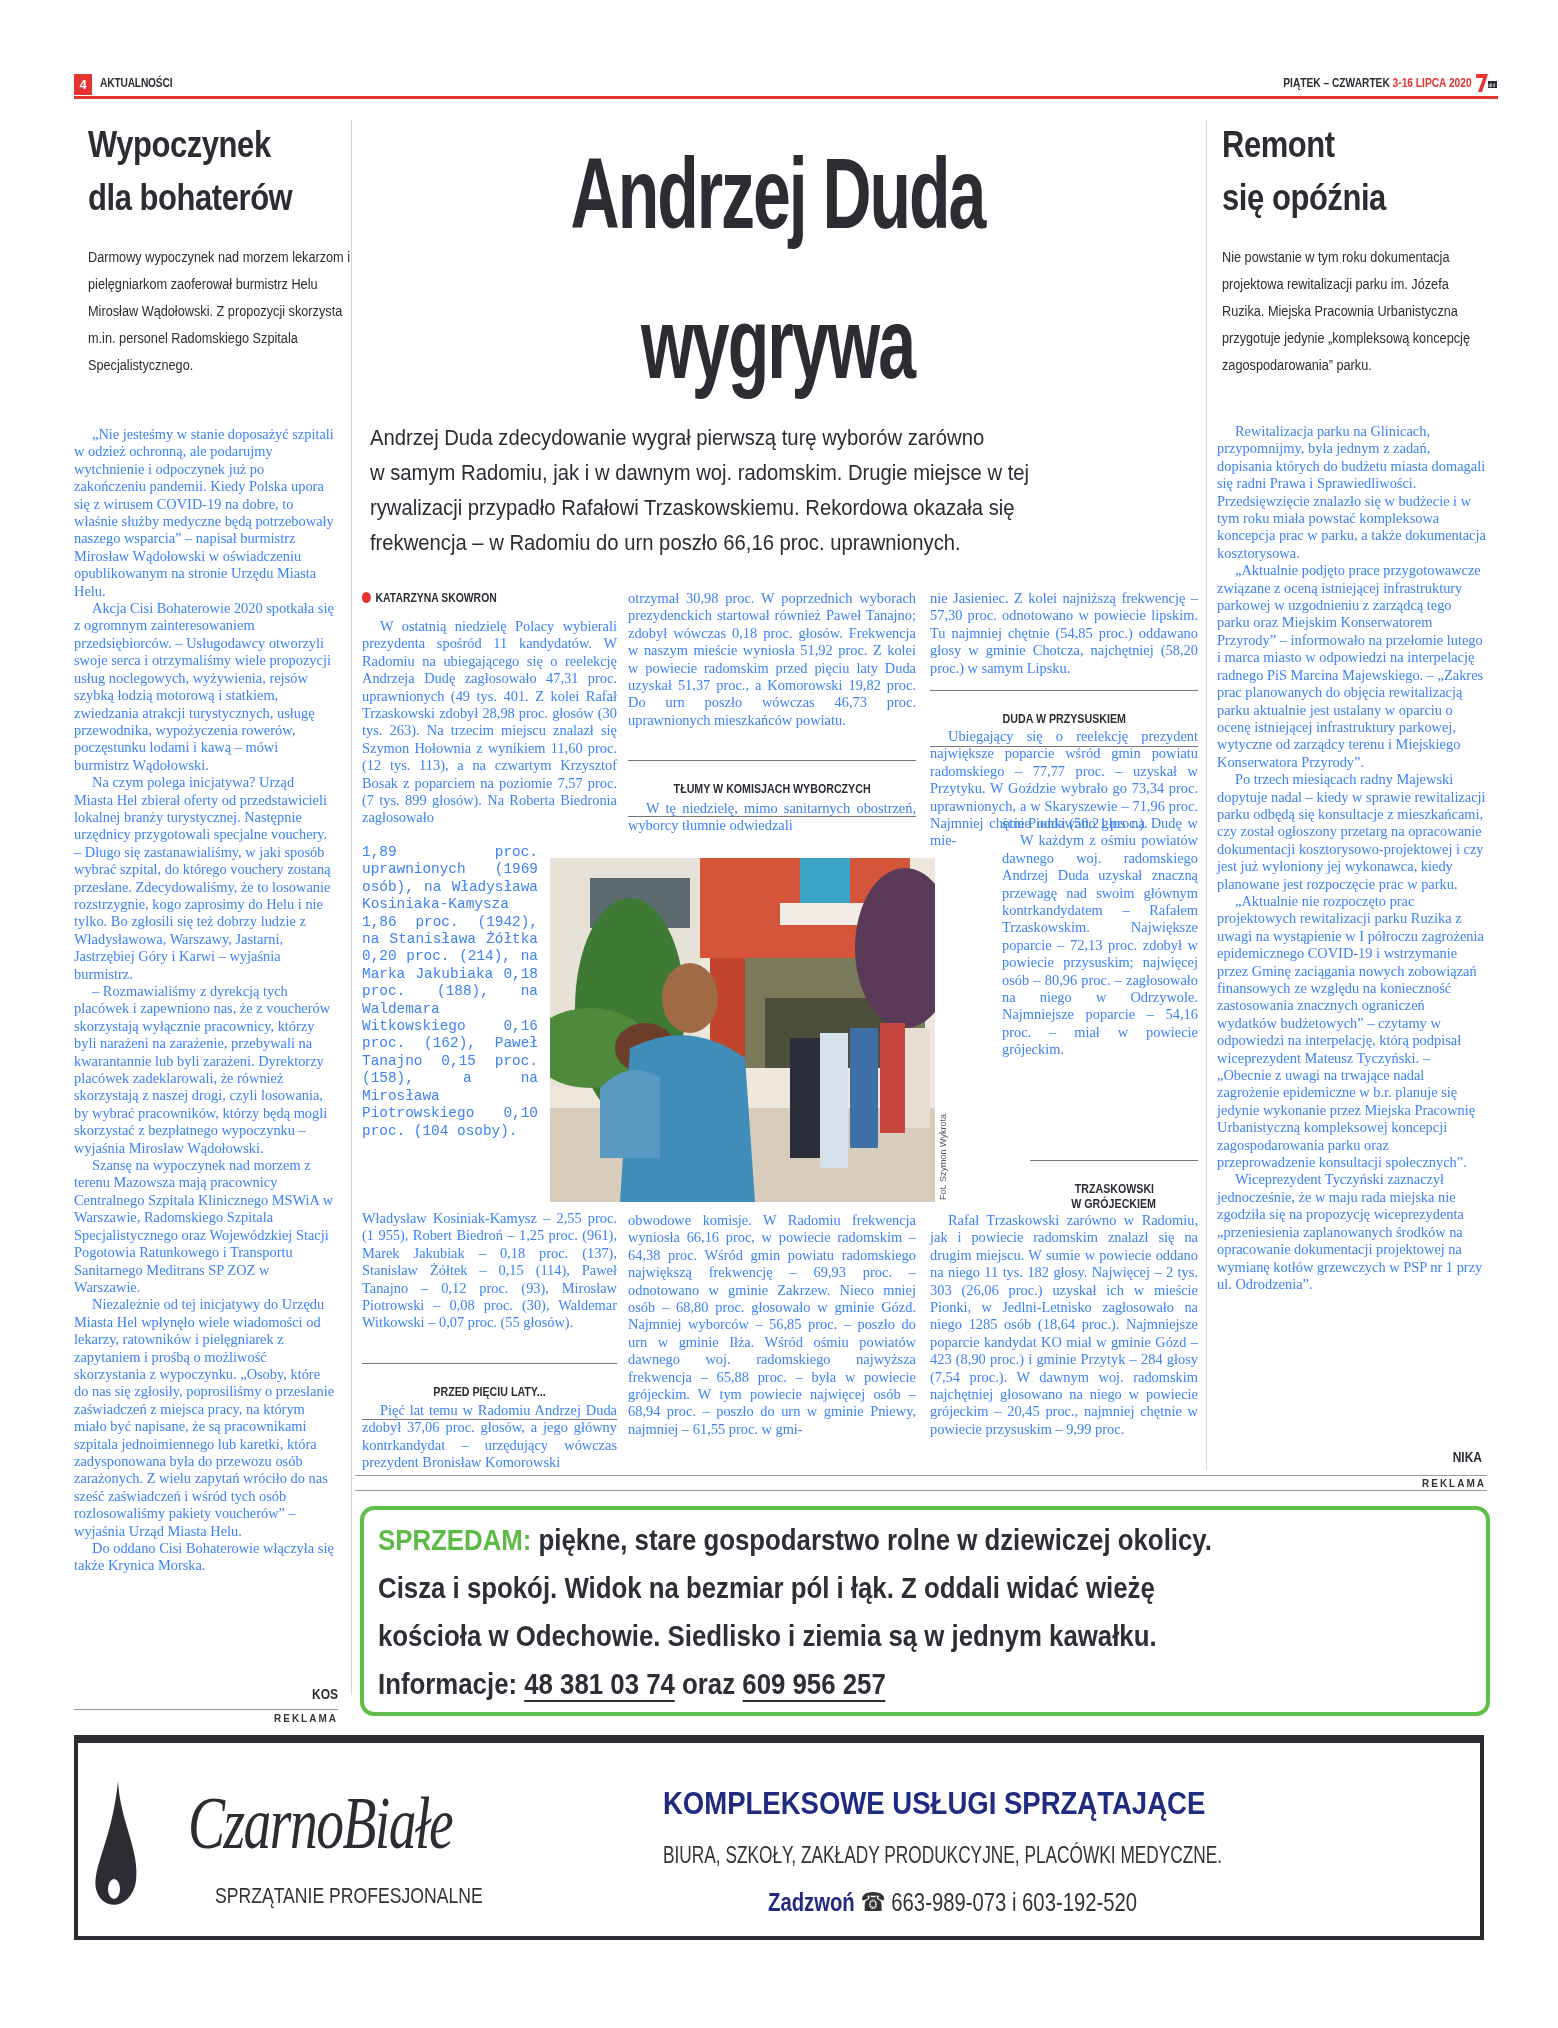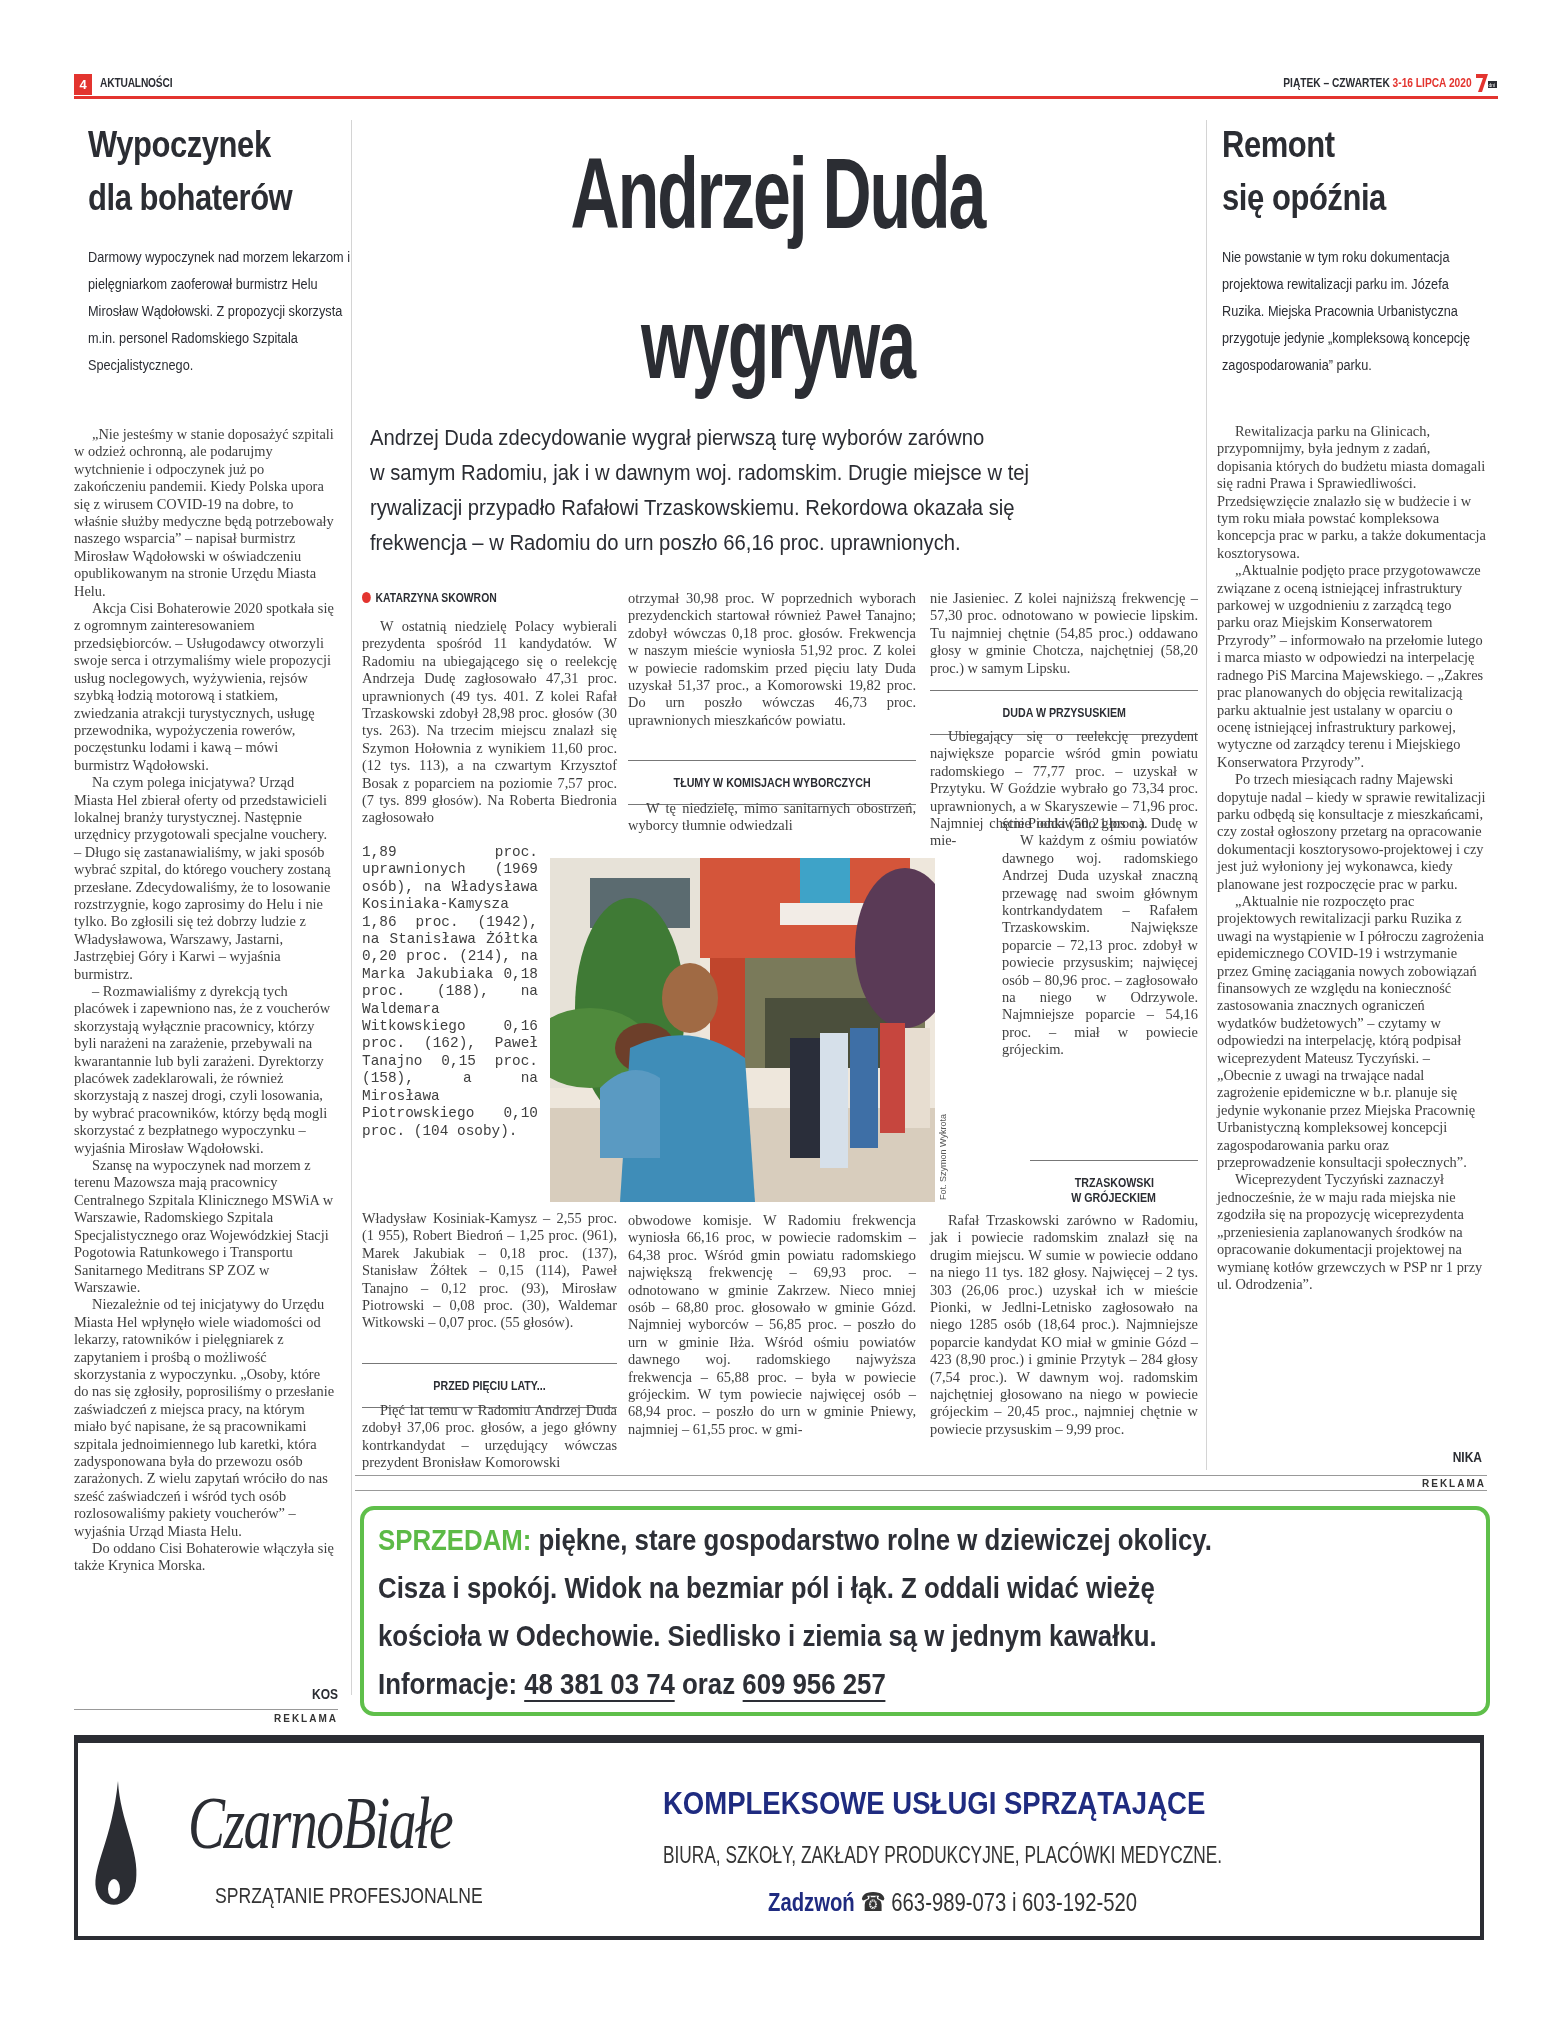--- a/index.html
+++ b/index.html
@@ -9,33 +9,33 @@
   .pgnum{left:74px;top:74px;width:18px;height:21px;background:#e3342f;color:#fff;font:bold 13px "Liberation Sans",sans-serif;text-align:center;line-height:21px;}
   .section{left:100px;top:76px;font:bold 12px "Liberation Sans",sans-serif;letter-spacing:-0.2px;transform:scaleX(0.85);transform-origin:left;}
   .dateline{right:86px;top:76px;font:bold 12px "Liberation Sans",sans-serif;transform:scaleX(0.85);transform-origin:right;white-space:nowrap;}
   .dateline .red{color:#e3342f;}
   .logo7{right:60px;top:72px;width:24px;height:22px;}
   
   .vdiv{background:#d4d4d4;width:1px;}
   
   .side-h{font:bold 36px "Liberation Sans",sans-serif;line-height:53px;letter-spacing:-0.5px;transform:scaleX(0.86);transform-origin:left;color:#2b2d33;}
   .lead{font:15.5px "Liberation Sans",sans-serif;line-height:27px;transform:scaleX(0.82);transform-origin:left;width:330px;color:#2b2d33;}
-  .body{font:14.4px "Liberation Serif",serif;line-height:17.4px;color:#404040;text-align:left;}
+  .body{font:14.4px "Liberation Serif",serif;line-height:17.4px;color:#3b82f6;text-align:left;}
   .body p{margin:0;text-indent:18px;}
   .body p.noind{text-indent:0;}
   .just{text-align:justify;}
   .sig{font:bold 15px "Liberation Sans",sans-serif;transform:scaleX(0.8);transform-origin:right;text-align:right;}
   .reklama{font:bold 10px "Liberation Sans",sans-serif;letter-spacing:2px;text-align:right;color:#333;}
   .hrule{height:1px;background:#999;}
   
   .main-h{left:355px;top:118px;width:845px;text-align:center;font:bold 100px "Liberation Sans",sans-serif;line-height:150px;letter-spacing:-3px;color:#2b2d33;transform:scaleX(0.68);transform-origin:center;}
   .main-lead{left:370px;top:420px;width:800px;font:22px "Liberation Sans",sans-serif;line-height:35px;color:#2b2d33;transform:scaleX(0.92);transform-origin:left;white-space:nowrap;}
   .byline{left:362px;top:590px;font:bold 13px "Liberation Sans",sans-serif;transform:scaleX(0.8);transform-origin:left;white-space:nowrap;}
   .dot{display:inline-block;width:11px;height:11px;border-radius:50%;background:#e3342f;margin-right:6px;vertical-align:-1px;}
-  .subhead{font:bold 13px "Liberation Sans",sans-serif;text-align:center;border-top:1.5px solid #777;border-bottom:1.5px solid #777;padding:14px 0;}
+  .subhead{font:bold 13px "Liberation Sans",sans-serif;text-align:center;border-top:1.5px solid #777;border-bottom:1.5px solid #777;padding:20px 0;}
   .subhead span{display:inline-block;transform:scaleX(0.82);}
   
   .photo{left:550px;top:858px;width:385px;height:344px;overflow:hidden;background:#e9e4da;}
   .credit{left:938px;top:1140px;font:9px "Liberation Sans",sans-serif;transform:rotate(-90deg);transform-origin:left top;white-space:nowrap;color:#555;}
   
   .ad1{left:360px;top:1506px;width:1122px;height:202px;border:4px solid #5fbf4a;border-radius:14px;background:#fff;}
   .ad1 .line{font:bold 30px "Liberation Sans",sans-serif;line-height:48px;color:#2d2f36;white-space:nowrap;transform:scaleX(0.86);transform-origin:left;margin-left:14px;}
   .ad1 .green{color:#5cba46;}
   .ad1 .u{border-bottom:2px solid #2d2f36;}
   

